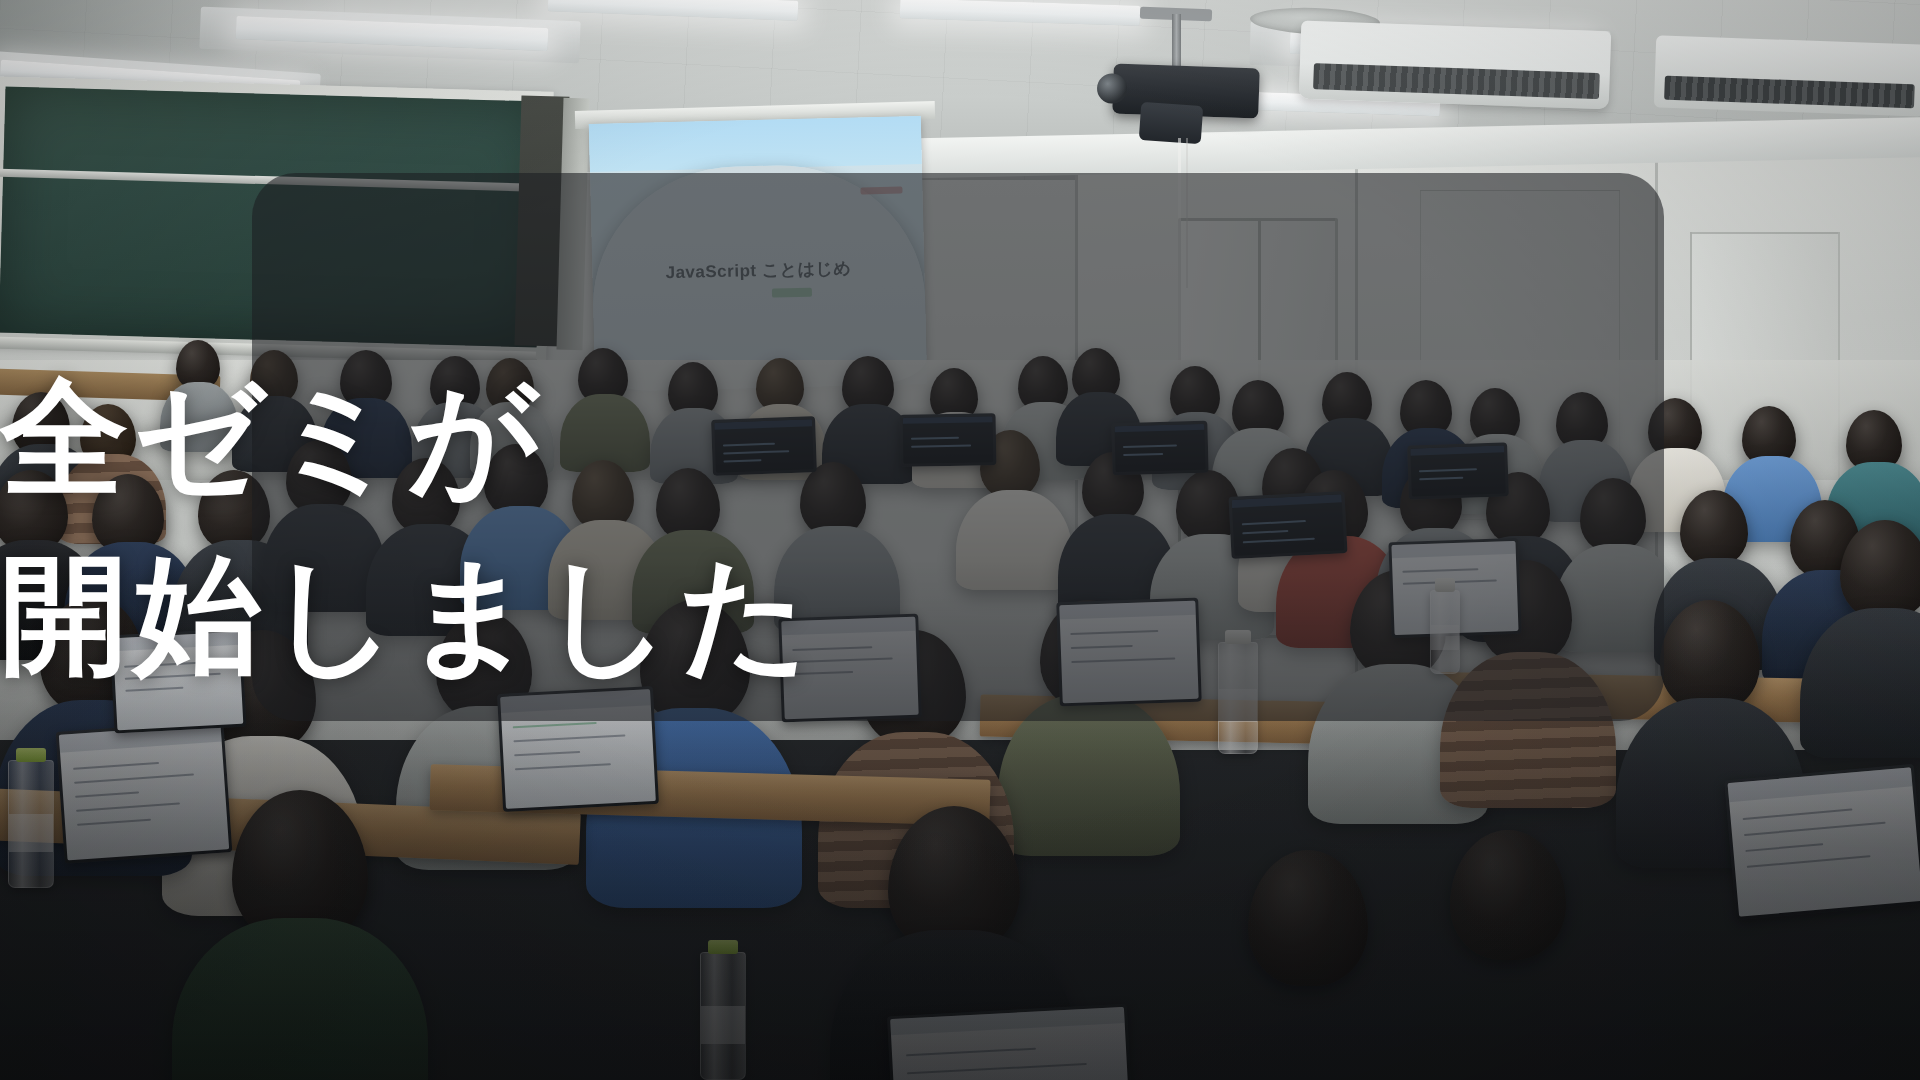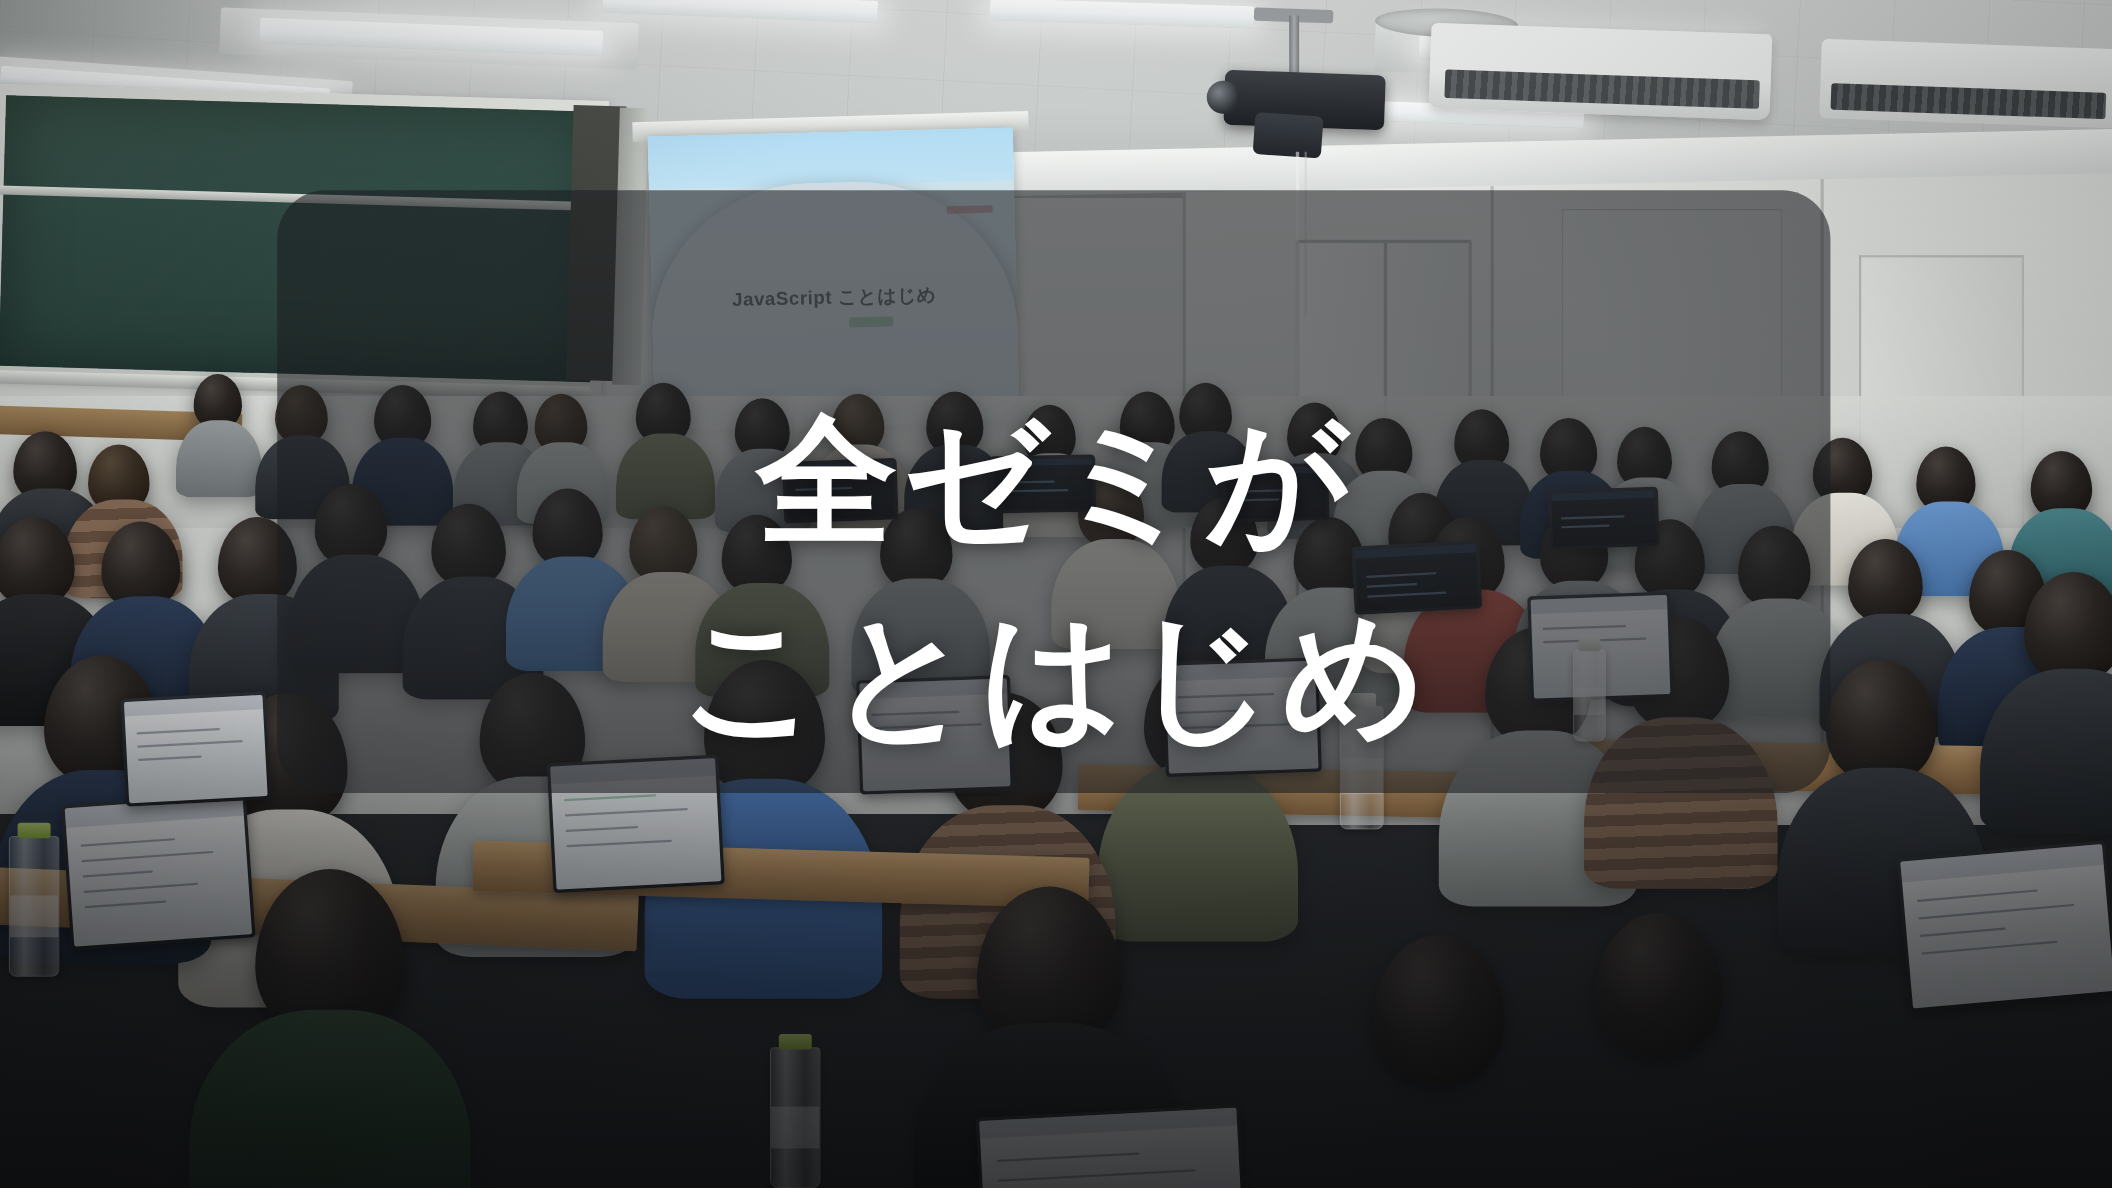--- a/index.html
+++ b/index.html
@@ -348,21 +348,21 @@
   .overlay-panel{
     position:absolute;
     left:252px; top:173px; width:1412px; height:548px;
     background:rgba(28,30,33,.58);
     border-radius:44px 44px 44px 44px;
   }
 
   
   .headline{
     position:absolute; left:0; right:0; top:350px;
-    text-align:center; color:#ffffff;
+    text-align:left; color:#ffffff;
     font-family:"DejaVu Sans","Liberation Sans",sans-serif;
     font-weight:700;
     font-size:128px;
     line-height:1.38;
     letter-spacing:6px;
     text-shadow:0 2px 18px rgba(0,0,0,.45);
     pointer-events:none;
   }
   .headline .l{ display:block; white-space:nowrap; }
 </style>
@@ -770,16 +770,16 @@
     </div>
 
     <div class="lowerdark"></div>
     <div class="grade"></div>
   </div>
 
   <div class="overlay-panel"></div>
 
   <div class="headline">
     <span class="l">全ゼミが</span>
-    <span class="l">ことはじめ</span>
+    <span class="l">開始しました</span>
   </div>
 
 </div>
 
 </body></html>

